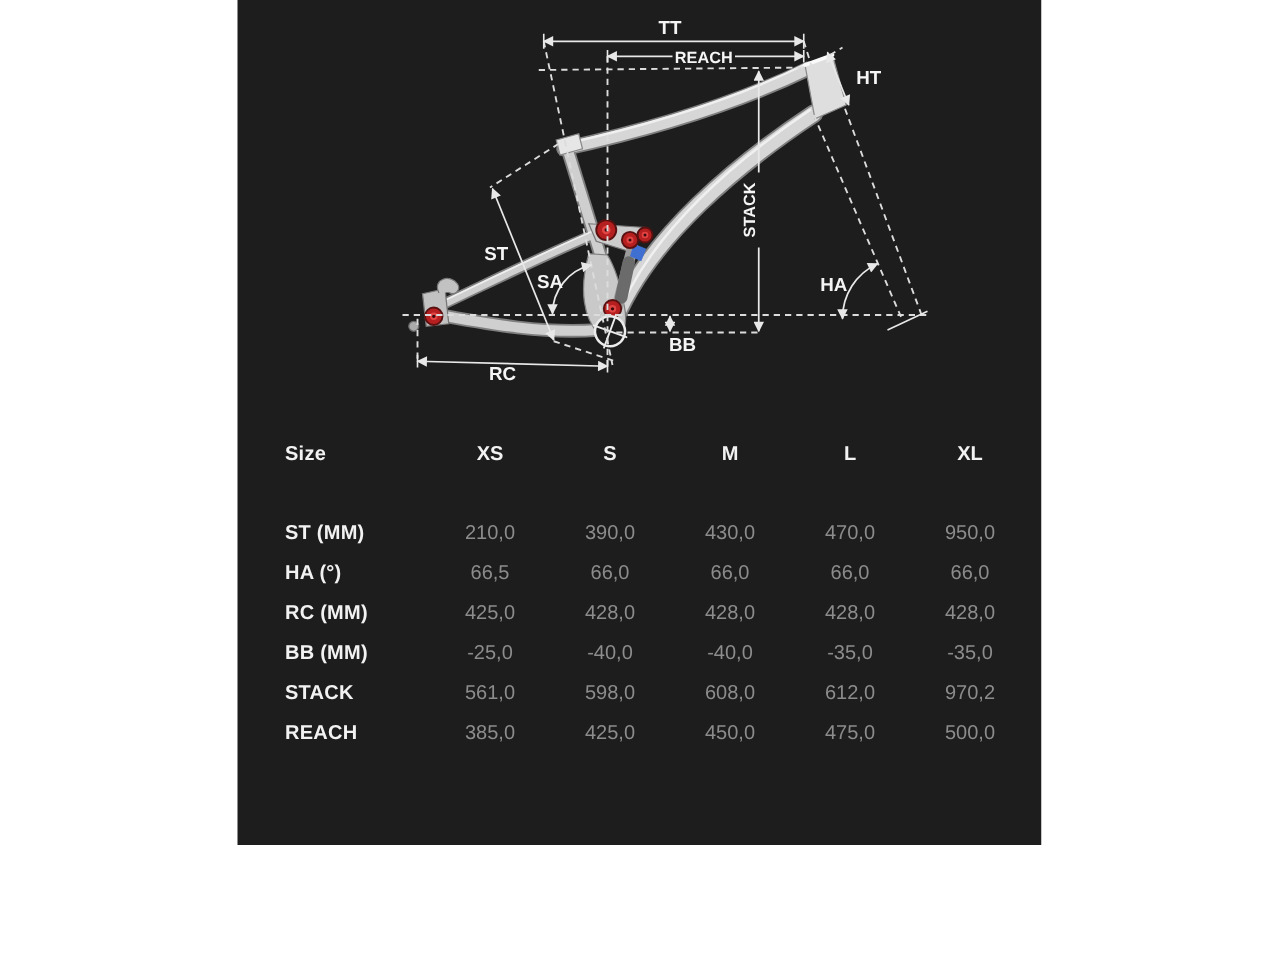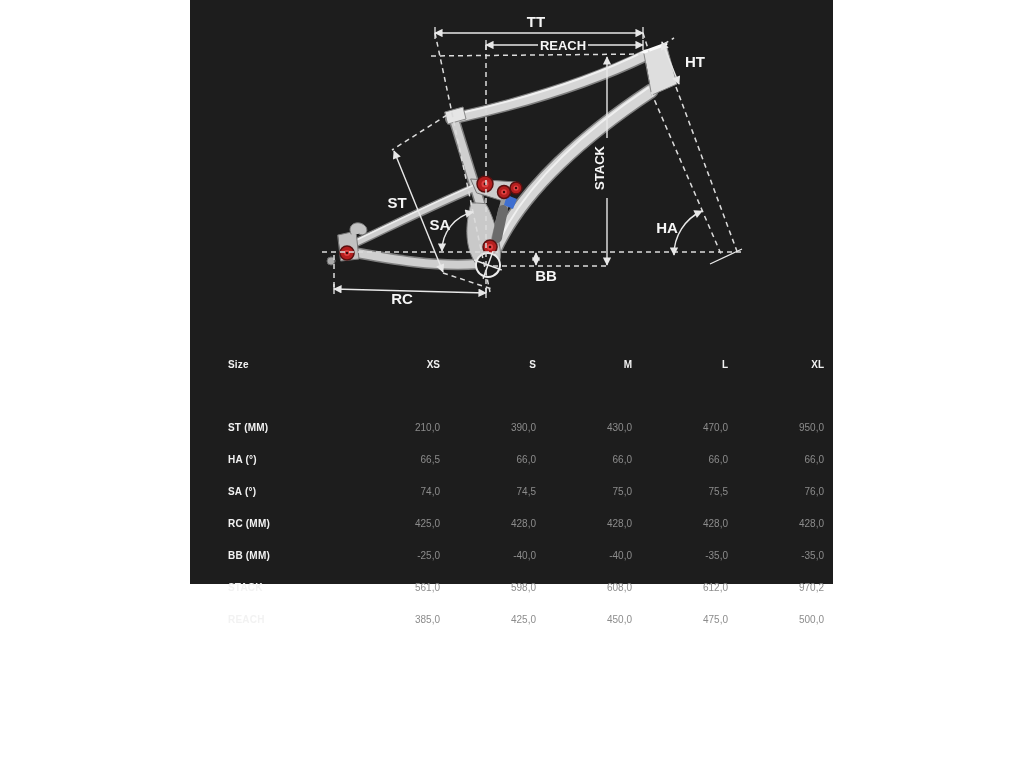--- a/index.html
+++ b/index.html
@@ -5,39 +5,39 @@
   html,body{margin:0;padding:0;}
   body{
     width:1024px;height:768px;
     background:#ffffff;
     font-family:"Liberation Sans", sans-serif;
     overflow:hidden;
     position:relative;
   }
   .panel{
     position:absolute;left:190px;top:0;
-    width:643px;height:584px;
+    width:643px;height:676px;
     background:#1d1d1d;
     text-decoration:underline;
   }
   .diagram-svg{
     position:absolute;left:-190px;top:0;
     width:1024px;height:340px;
   }
   
   .geo-table{
     position:absolute;left:38px;top:348px;width:596px;
-    font-size:10px;color:#8c8c8c;
+    font-size:16px;color:#8c8c8c;
   }
   .row{display:flex;height:32px;align-items:center;}
   .spacer1{height:31px;}
   .spacer2{height:32px;}
   .cell{flex:0 0 auto;}
   .cell.lab{width:116px;text-align:left;font-weight:bold;color:#f2f2f2;letter-spacing:.2px;}
-  .cell.val{width:96px;text-align:right;color:#8c8c8c;}
+  .cell.val{width:96px;text-align:center;color:#8c8c8c;}
   .row.header .cell.val, .row.user .cell.val{font-weight:bold;color:#f2f2f2;}
   
   .dash{stroke:#dcdcdc;stroke-width:1.5;fill:none;stroke-dasharray:5 4;}
   .dim{stroke:#e8e8e8;stroke-width:1.4;fill:none;}
   .tick{stroke:#e8e8e8;stroke-width:1.3;}
   .dlabel{fill:#f5f5f5;font-weight:bold;font-size:15px;font-family:"Liberation Sans",sans-serif;}
   .dlabel.small{font-size:13px;}
 </style>
 </head>
 <body>
@@ -205,28 +205,20 @@
         </div>
         <div class="row">
           <div class="cell lab">HA (°)</div>
           <div class="cell val">66,5</div>
           <div class="cell val">66,0</div>
           <div class="cell val">66,0</div>
           <div class="cell val">66,0</div>
           <div class="cell val">66,0</div>
         </div>
         <div class="row">
-          <div class="cell lab">SA (°)</div>
-          <div class="cell val">74,0</div>
-          <div class="cell val">74,5</div>
-          <div class="cell val">75,0</div>
-          <div class="cell val">75,5</div>
-          <div class="cell val">76,0</div>
-        </div>
-        <div class="row">
           <div class="cell lab">RC (MM)</div>
           <div class="cell val">425,0</div>
           <div class="cell val">428,0</div>
           <div class="cell val">428,0</div>
           <div class="cell val">428,0</div>
           <div class="cell val">428,0</div>
         </div>
         <div class="row">
           <div class="cell lab">BB (MM)</div>
           <div class="cell val">-25,0</div>

